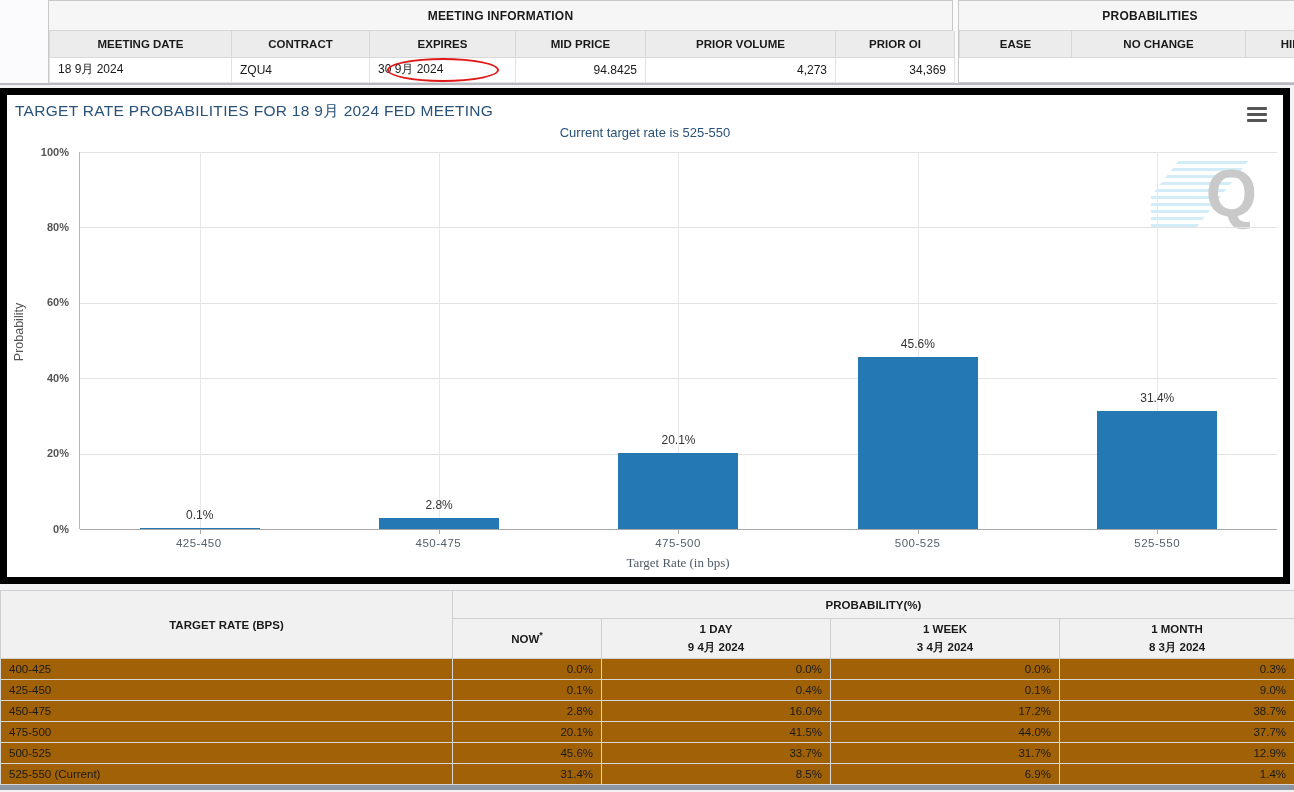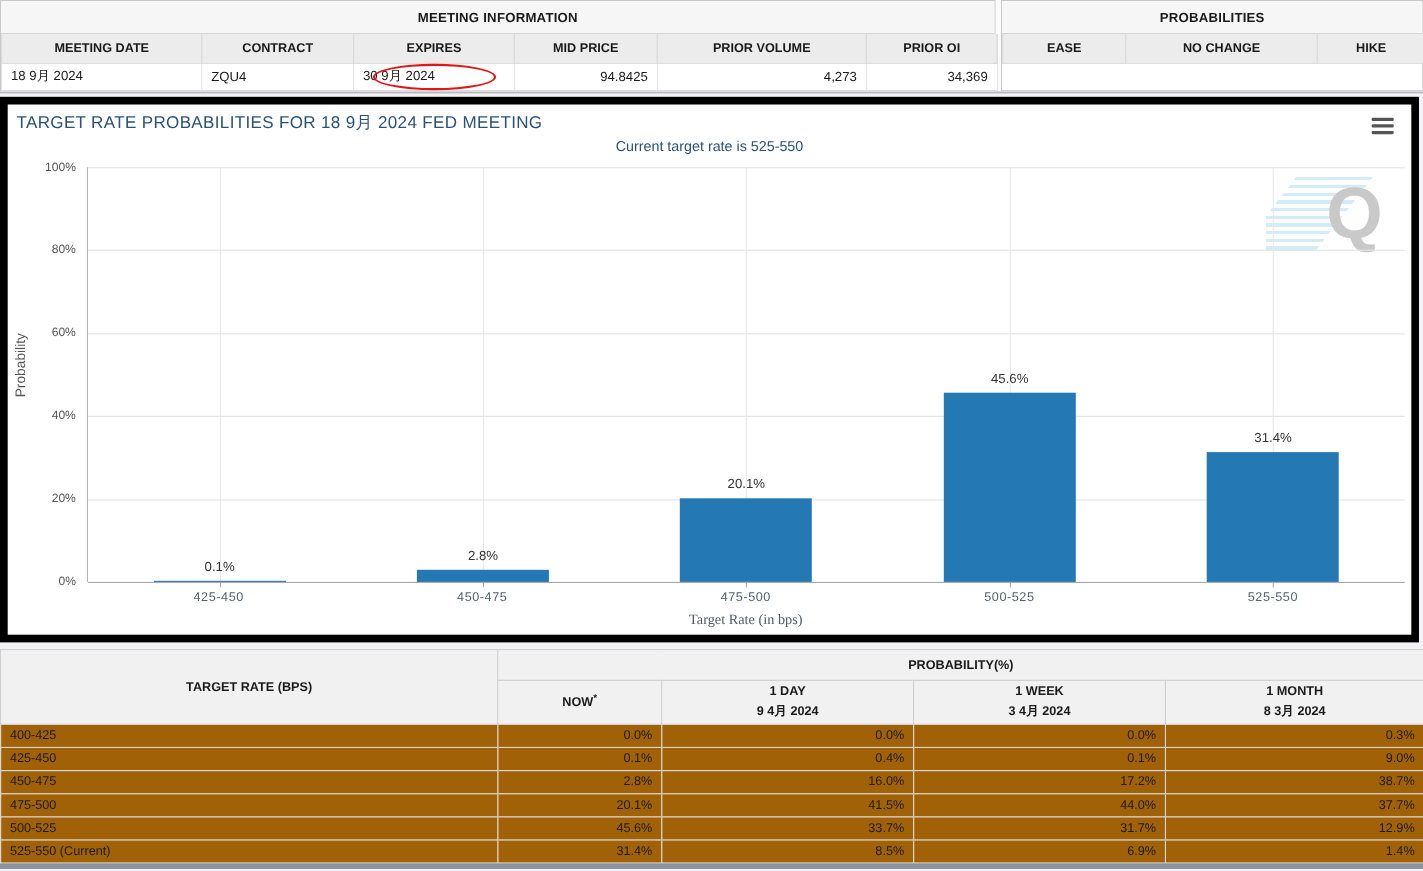--- a/index.html
+++ b/index.html
@@ -1,20 +1,20 @@
 <!DOCTYPE html>
 <html><head>
 <meta charset="utf-8">
 <style>
   * { margin:0; padding:0; box-sizing:border-box; }
   html,body { width:1294px; height:792px; overflow:hidden; background:#f3f3f6;
     font-family:"Liberation Sans","DejaVu Sans",sans-serif; color:#1a1a1a; }
 
   
-  .top-section { display:flex; gap:5px; height:85px; background:#fbfbfd; border-bottom:2px solid #b9b9c0; }
+  .top-section { display:flex; gap:5px; height:85px; background:#fbfbfd; border-bottom:2px solid #b9b9c0;padding-left:48px; }
   .info-card { background:#fff; border:1px solid #c9c9c9; }
   .info-card.left  { width:905px; }
   .info-card.right { width:384px; }
   .card-title { height:30px; line-height:30px; text-align:center; font-size:12px; font-weight:bold;
     background:#f6f6f6; border-bottom:1px solid #d5d5d5; letter-spacing:.2px; }
   table.info { width:100%; border-collapse:collapse; table-layout:fixed; }
   table.info th { background:#ececec; font-size:11.5px; font-weight:bold; height:26px;
     border:1px solid #d8d8d8; border-top:none; }
   table.info td { background:#fff; font-size:12px; height:25px; border:1px solid #e2e2e2;
     padding:0 8px; position:relative; }
@@ -34,21 +34,21 @@
   .menu-icon { position:absolute; right:16px; top:12px; width:20px; cursor:pointer; }
   .menu-icon div { height:3px; background:#555; margin-bottom:3px; border-radius:1px; }
 
   .watermark { position:absolute; right:22px; top:60px; width:110px; height:80px; overflow:hidden; }
   .wm-stripes { position:absolute; left:0; top:6px; width:70px; height:70px; transform:skewX(-38deg);
     background:repeating-linear-gradient(180deg,#cdeaf7 0 3px,transparent 3px 7px); opacity:.9; }
   .wm-q { position:absolute; right:4px; top:0; font-size:66px; font-weight:bold; color:#c9c9c9; line-height:76px; }
 
   .yaxis-title { position:absolute; left:-58px; top:230px; width:140px; text-align:center;
     font-size:12.5px; color:#555; transform:rotate(-90deg); }
-  .yticks { position:absolute; left:0; top:57px; width:66px; height:377px; }
+  .yticks { position:absolute; left:0; top:57px; width:66px; height:377px;font-weight:bold; }
   .yticks span { position:absolute; right:4px; width:60px; text-align:right; font-size:11px; color:#555; }
   .plot { position:absolute; left:72px; top:57px; width:1198px; height:377px;
     border-left:1px solid #b5b5b5; }
   .hgrid { position:absolute; left:0; right:0; height:1px; background:#e3e3e3; }
   .xaxis-line { position:absolute; left:0; right:0; bottom:-1px; height:1px; background:#a8a8a8; }
   .slot { position:absolute; top:0; height:377px; width:20%; }
   .vgrid { position:absolute; left:50%; top:0; bottom:0; width:1px; background:#e8e8e8; }
   .xtick { position:absolute; left:50%; bottom:-5px; width:1px; height:5px; background:#a8a8a8; }
   .bar { position:absolute; left:50%; transform:translateX(-50%); bottom:0; width:120px;
     background:#2478b4; }

